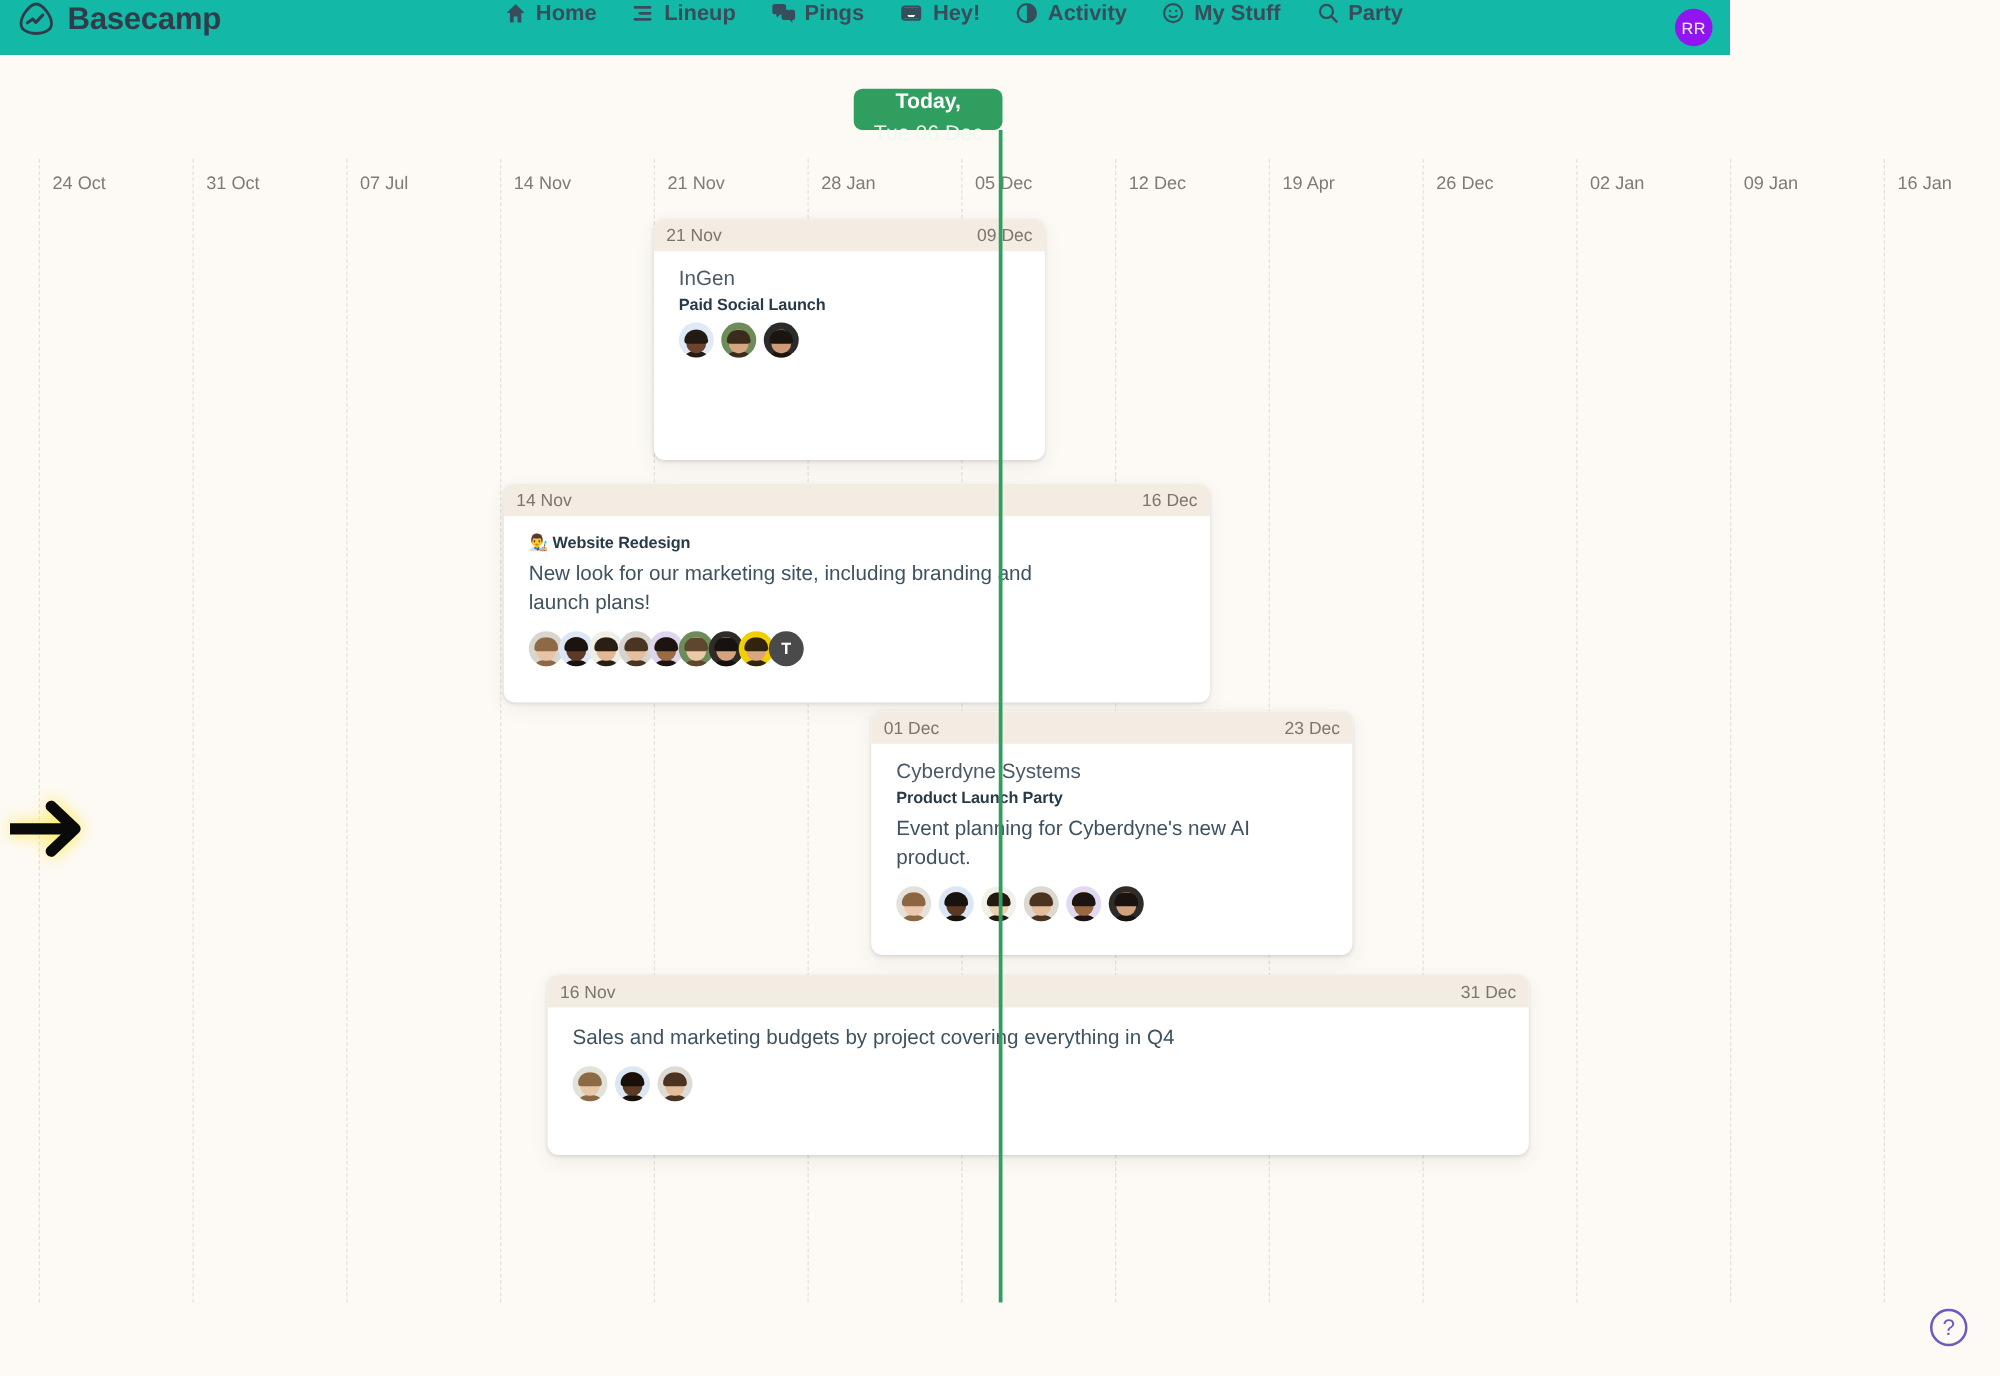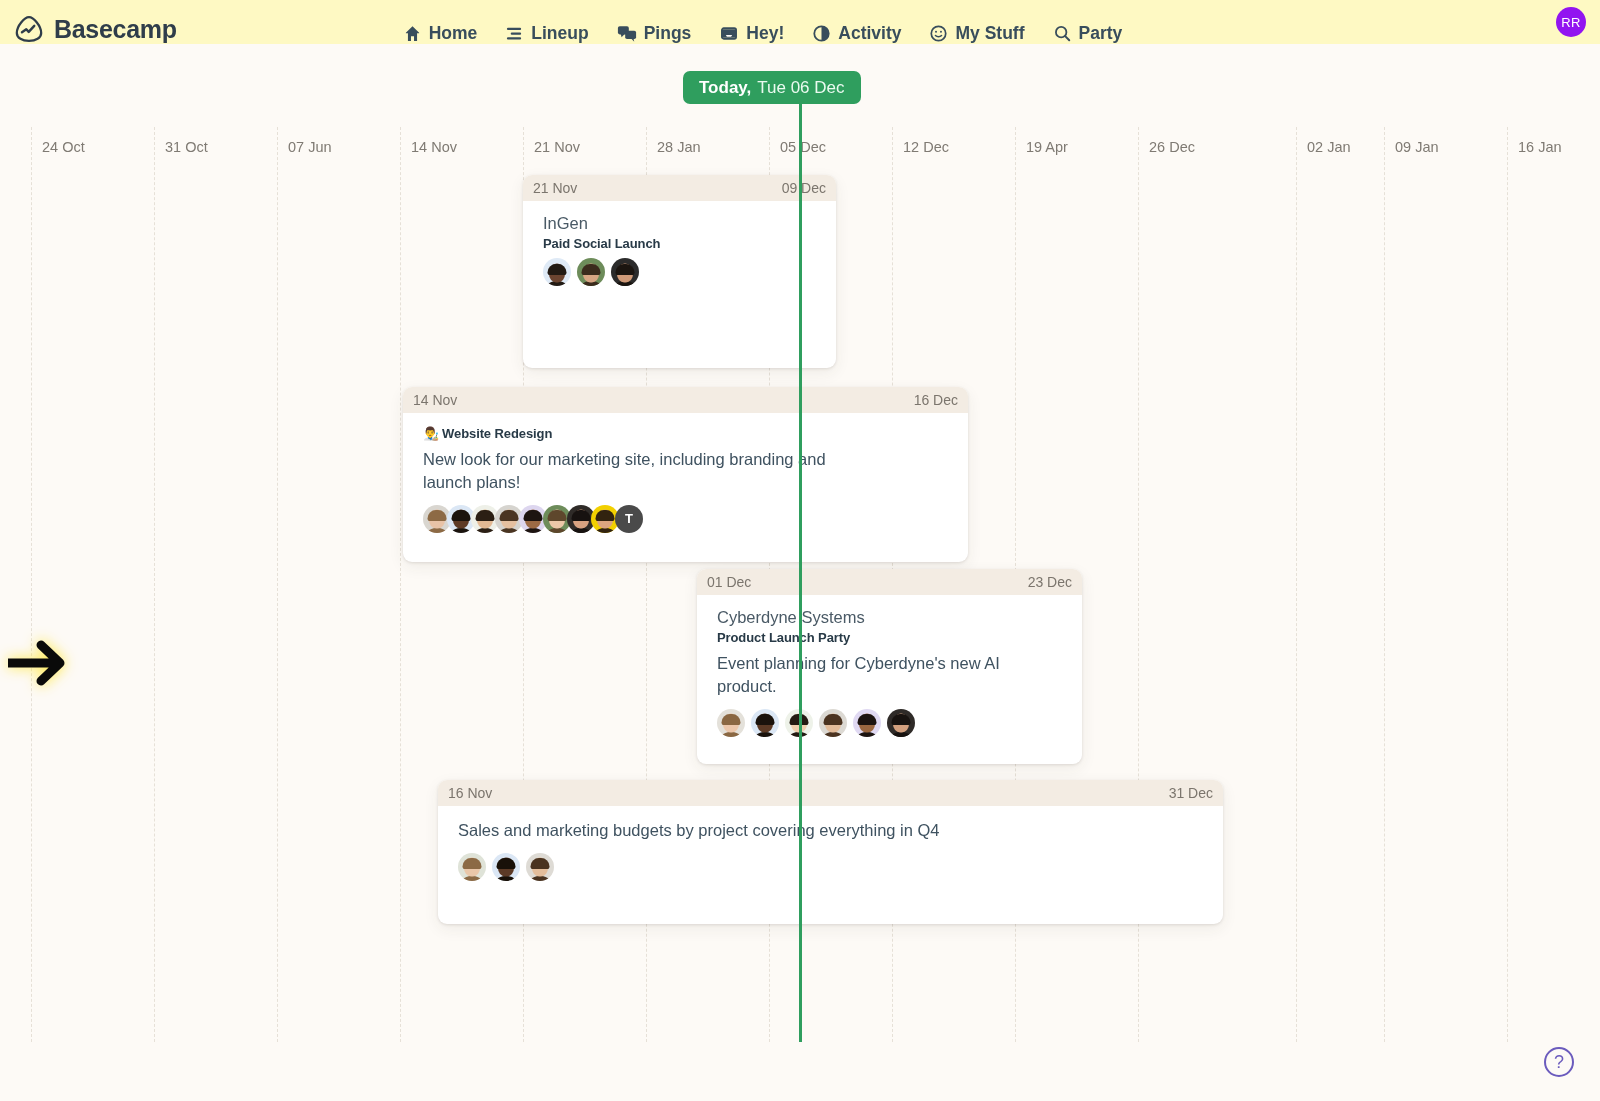--- a/index.html
+++ b/index.html
@@ -5,23 +5,23 @@
   * { box-sizing: border-box; margin: 0; padding: 0; }
   html, body {
     width: 1600px; height: 1101px;
     background: #fdfaf6;
     font-family: "Liberation Sans", sans-serif;
     overflow: hidden;
   }
 
   
   #topnav {
-    position: absolute; top: 0; left: 0; width: 1600px; height: 44px;
-    background: #fef9c3;
-    display: flex; align-items: flex-end;
+    position: absolute; top: 0; left: 0; width: 1384px; height: 44px;
+    background: #14b8a6;
+    display: flex; align-items: flex-start;
   }
   #brand {
     display: flex; align-items: center; gap: 10px;
     margin-left: 14px;
   }
   #brand .logo { width: 30px; height: 30px; display: block; }
   #brand .name {
     font-size: 25px; font-weight: bold; color: #2f3d4a;
     letter-spacing: -0.3px;
   }
@@ -47,20 +47,21 @@
 
   
   #today-pill {
     position: absolute; left: 683px; top: 71px;
     height: 33px; padding: 0 16px;
     background: #2f9e5e; border-radius: 7px;
     display: flex; align-items: center; gap: 6px;
     color: #ffffff; font-size: 17px;
     z-index: 30; white-space: nowrap;
     cursor: pointer;
+    flex-direction: column;
   }
   #today-pill .strong { font-weight: bold; }
   #today-pill .soft { color: #eafaf0; }
 
   
   #timeline {
     position: absolute; left: 0; top: 127px;
     width: 1600px; height: 915px;
   }
   .gridcol {
@@ -264,21 +265,21 @@
 
 <div id="timeline">
   <div id="grid-columns">
       <div class="gridcol" style="left: 31px;">
         <div class="gridlabel">24 Oct</div>
       </div>
       <div class="gridcol" style="left: 154px;">
         <div class="gridlabel">31 Oct</div>
       </div>
       <div class="gridcol" style="left: 277px;">
-        <div class="gridlabel">07 Jun</div>
+        <div class="gridlabel">07 Jul</div>
       </div>
       <div class="gridcol" style="left: 400px;">
         <div class="gridlabel">14 Nov</div>
       </div>
       <div class="gridcol" style="left: 523px;">
         <div class="gridlabel">21 Nov</div>
       </div>
       <div class="gridcol" style="left: 646px;">
         <div class="gridlabel">28 Jan</div>
       </div>
@@ -287,21 +288,21 @@
       </div>
       <div class="gridcol" style="left: 892px;">
         <div class="gridlabel">12 Dec</div>
       </div>
       <div class="gridcol" style="left: 1015px;">
         <div class="gridlabel">19 Apr</div>
       </div>
       <div class="gridcol" style="left: 1138px;">
         <div class="gridlabel">26 Dec</div>
       </div>
-      <div class="gridcol" style="left: 1296px;">
+      <div class="gridcol" style="left: 1261px;">
         <div class="gridlabel">02 Jan</div>
       </div>
       <div class="gridcol" style="left: 1384px;">
         <div class="gridlabel">09 Jan</div>
       </div>
       <div class="gridcol" style="left: 1507px;">
         <div class="gridlabel">16 Jan</div>
       </div>
     </div>
   <div id="todayline"></div>

